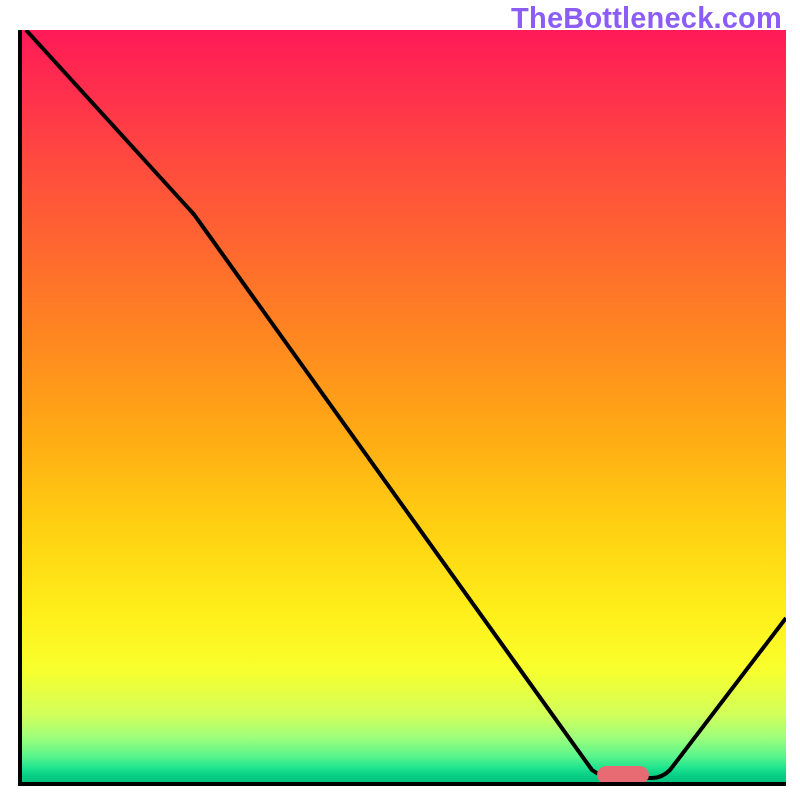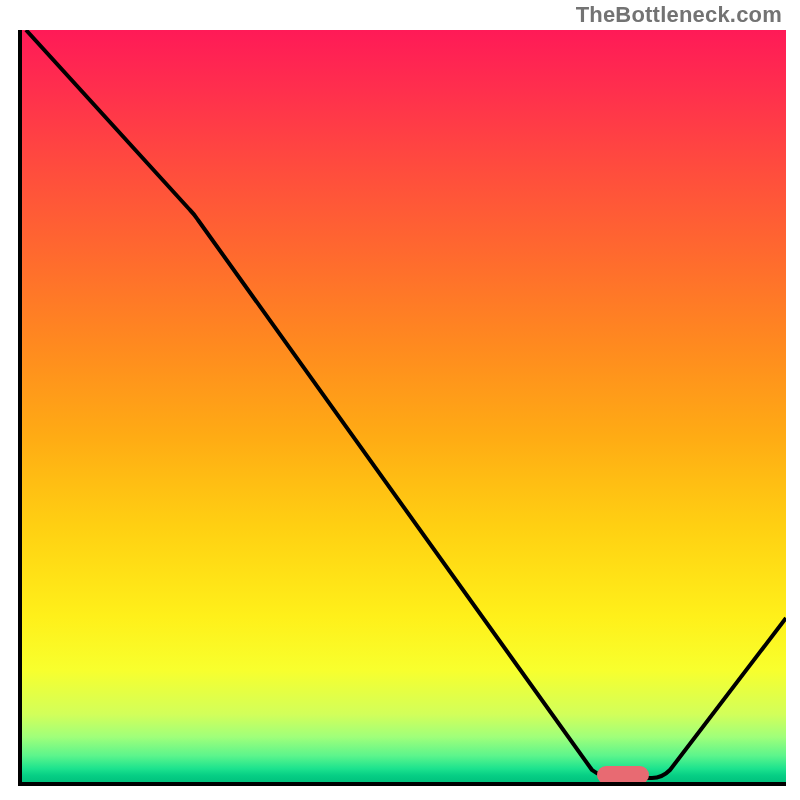--- a/index.html
+++ b/index.html
@@ -13,23 +13,23 @@
   .container {
     position: relative;
     width: 800px;
     height: 800px;
     background: #ffffff;
   }
   .watermark {
     position: absolute;
     top: 2px;
     right: 18px;
-    font-size: 22px;
+    font-size: 29px;
     font-weight: 600;
-    color: #737373;
+    color: #8b5cf6;
     letter-spacing: 0.2px;
   }
   .plot-area {
     position: absolute;
     left: 18px;
     top: 30px;
     width: 764px;
     height: 752px;
     border: 4px solid #000;
     border-top: none;

